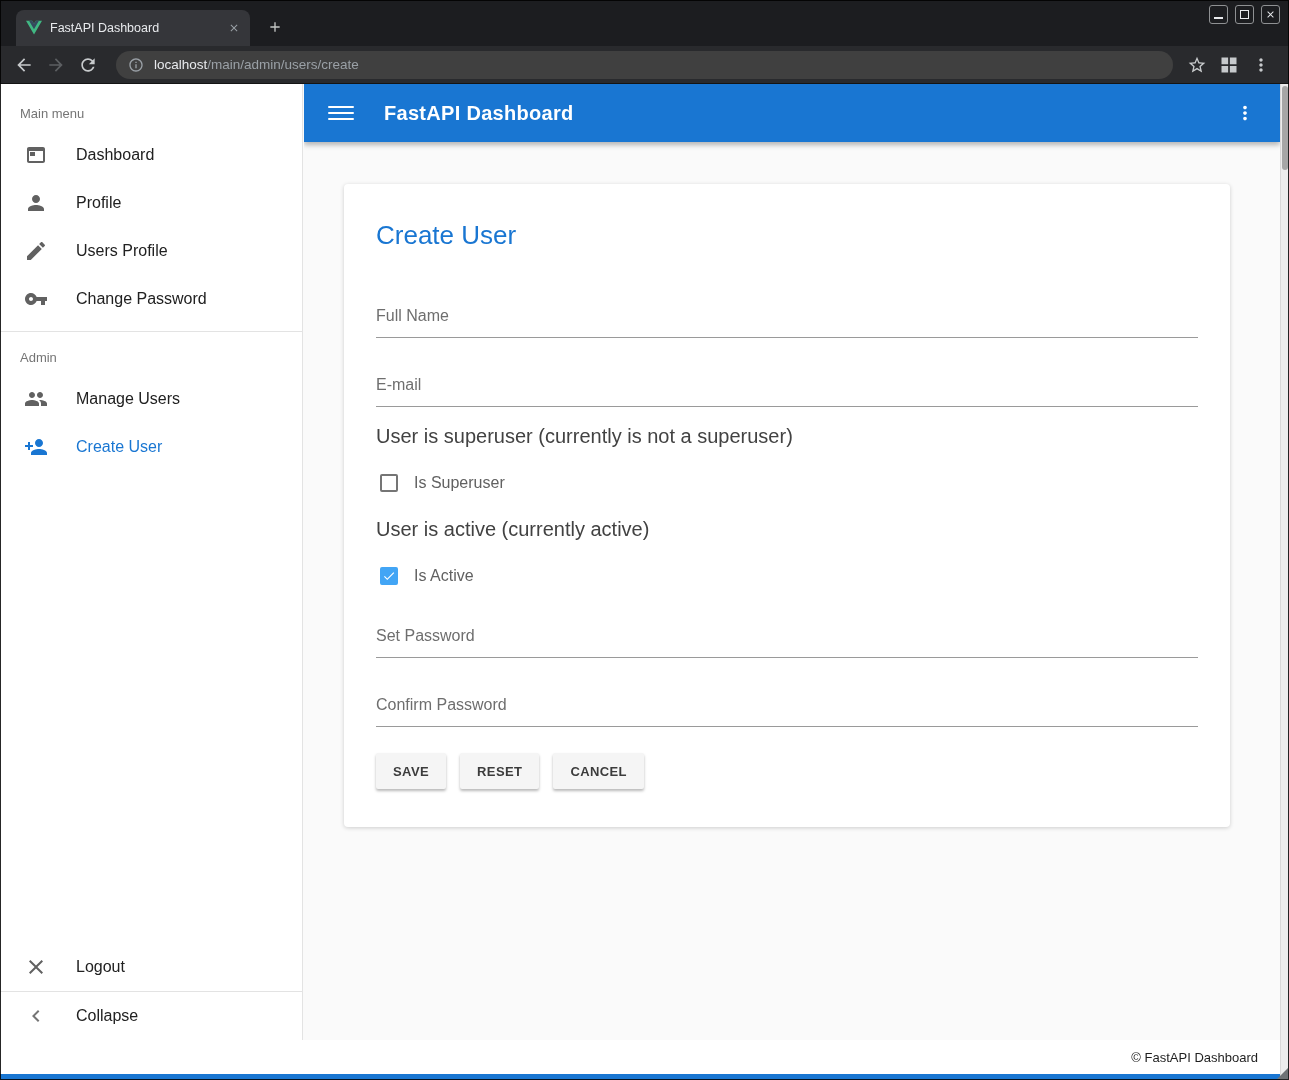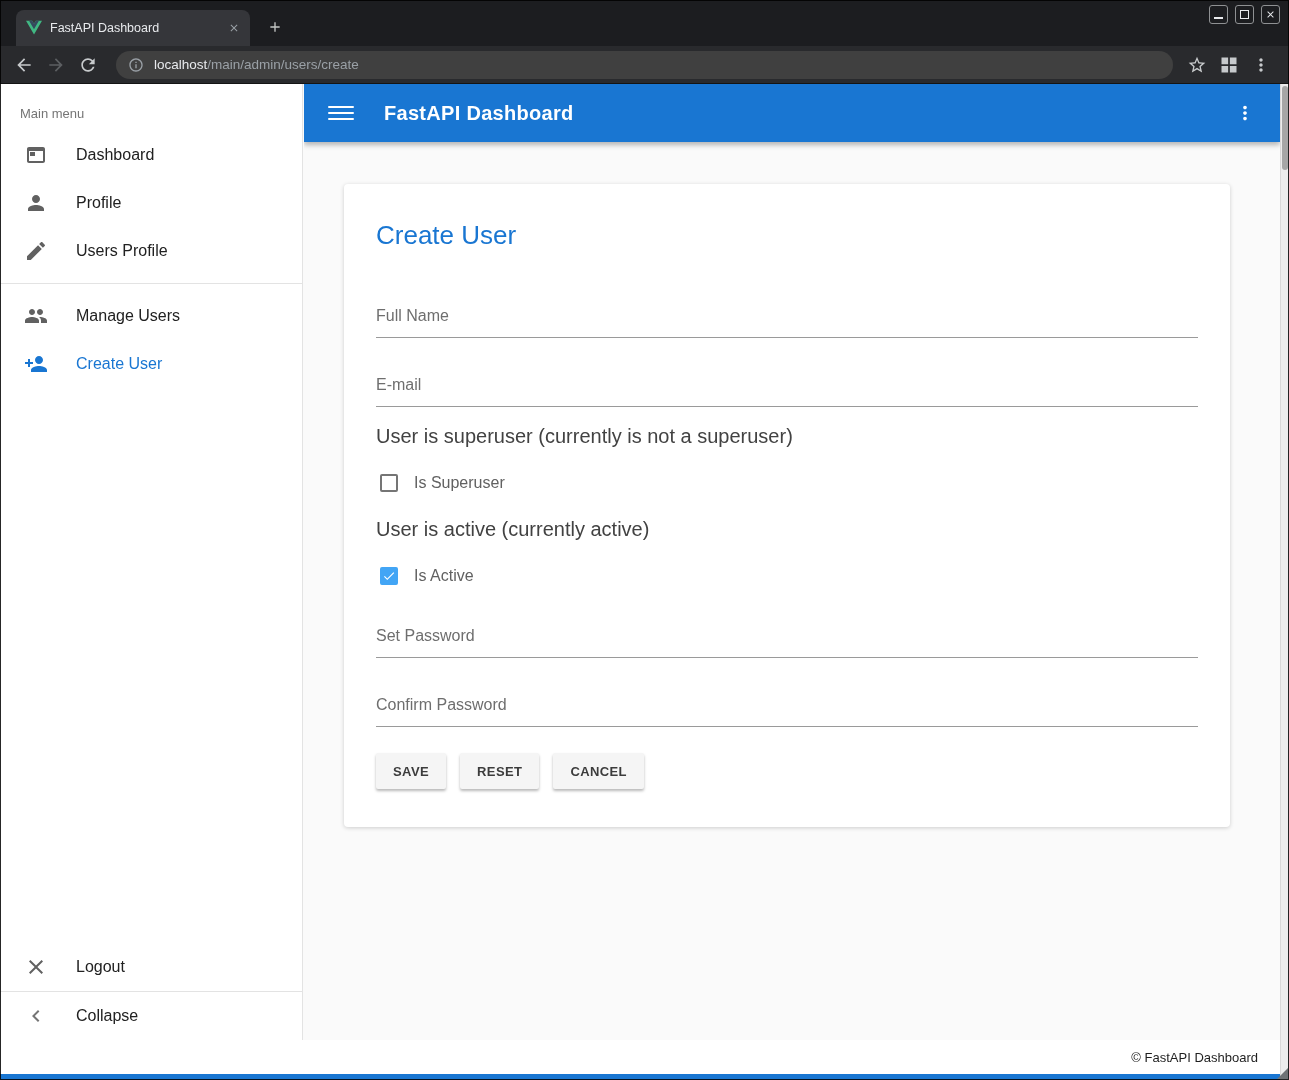--- a/index.html
+++ b/index.html
@@ -195,22 +195,31 @@
 
     <div class="nav-item">
       <span class="icon">
         <svg viewBox="0 0 24 24">
             <path d="M3 17.25V21h3.75L17.81 9.94l-3.75-3.75L3 17.25zM20.71 7.04c.39-.39.39-1.02 0-1.41l-2.34-2.34c-.39-.39-1.02-.39-1.41 0l-1.83 1.83 3.75 3.75 1.83-1.83z"></path>
           </svg>
       </span>
       <span class="label">Users Profile</span>
     </div>
 
+    <div class="nav-item">
+      <span class="icon">
+        <svg viewBox="0 0 24 24">
+            <path d="M12.65 10C11.83 7.67 9.61 6 7 6c-3.31 0-6 2.69-6 6s2.69 6 6 6c2.61 0 4.83-1.67 5.65-4H17v4h4v-4h2v-4H12.65zM7 14c-1.1 0-2-.9-2-2s.9-2 2-2 2 .9 2 2-.9 2-2 2z"></path>
+          </svg>
+      </span>
+      <span class="label">Change Password</span>
+    </div>
 
     <div class="divider"></div>
+    <div class="section-label" style="padding-top:10px;">Admin</div>
 
     <div class="nav-item">
       <span class="icon">
         <svg viewBox="0 0 24 24">
             <path d="M16 11c1.66 0 2.99-1.34 2.99-3S17.66 5 16 5c-1.66 0-3 1.34-3 3s1.34 3 3 3zm-8 0c1.66 0 2.99-1.34 2.99-3S9.66 5 8 5C6.34 5 5 6.34 5 8s1.34 3 3 3zm0 2c-2.33 0-7 1.17-7 3.5V19h14v-2.5c0-2.33-4.67-3.5-7-3.5zm8 0c-.29 0-.62.02-.97.05 1.16.84 1.97 1.97 1.97 3.45V19h6v-2.5c0-2.33-4.67-3.5-7-3.5z"></path>
           </svg>
       </span>
       <span class="label">Manage Users</span>
     </div>
 

